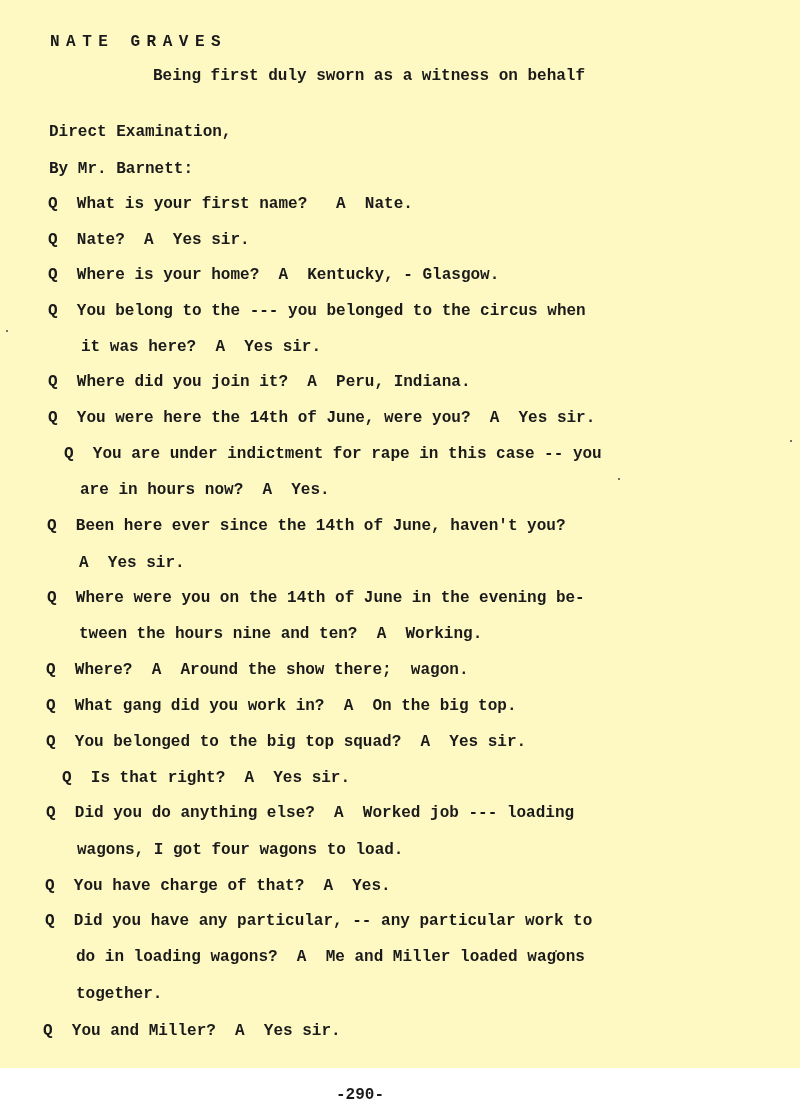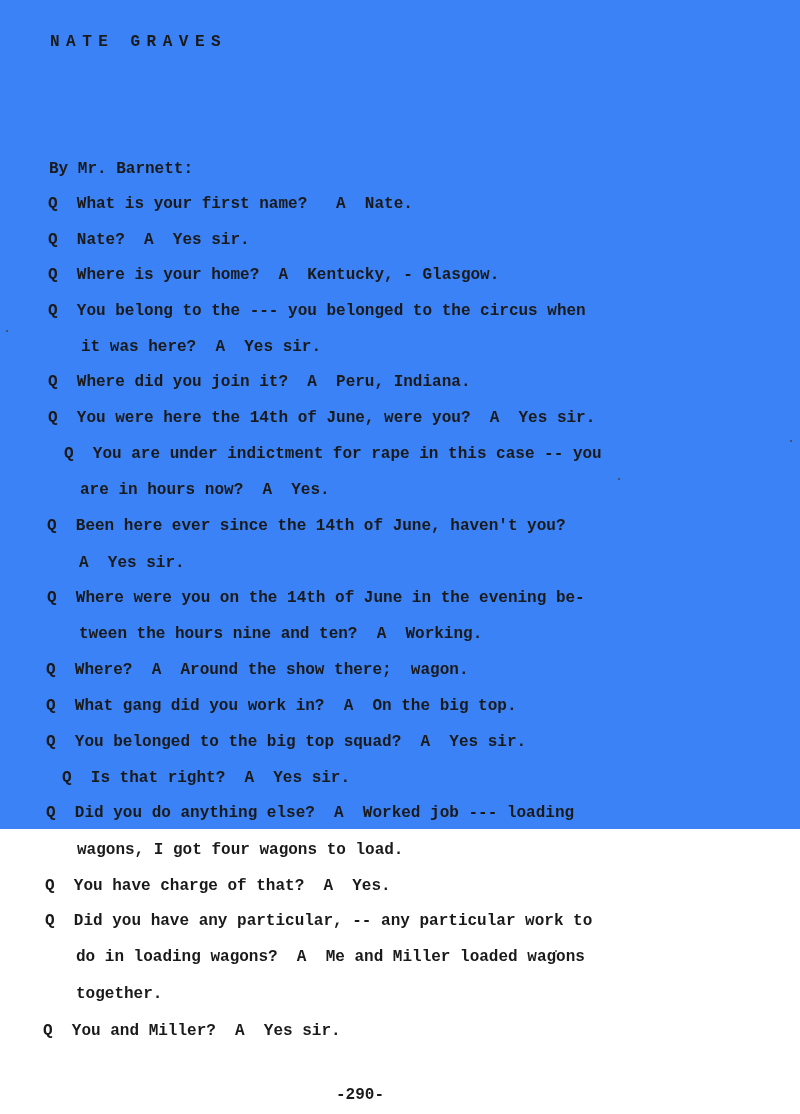--- a/index.html
+++ b/index.html
@@ -1,34 +1,36 @@
 <!DOCTYPE html>
 <html><head>
   <meta charset="utf-8">
   <style>
     html, body { margin: 0; padding: 0; background: #ffffff; }
     body { width: 800px; height: 1114px; position: relative; overflow: hidden; }
     .page {
-      position: absolute; left: 0; top: 0; width: 800px; height: 829px;
-      background: #3b82f6; color: #1a1a1a;
+      position: absolute; left: 0; top: 0; width: 800px; height: 1068px;
+      background: #fef9c3; color: #1a1a1a;
       font-family: "Liberation Mono", "DejaVu Sans Mono", monospace;
       font-size: 16px; font-weight: bold;
     }
     .ln { position: absolute; white-space: pre; line-height: 20px; }
     .title { letter-spacing: 6.5px; }
     .footer { position: absolute; left: 336px; top: 1086px; white-space: pre; }
     .speck { position: absolute; width: 2px; height: 2px; background: #444; border-radius: 1px; }
   </style>
 </head>
 <body>
 
 <div class="page">
   <div class="ln title" style="left:50px;top:32px;">NATE GRAVES</div>
 
+  <div class="ln" style="left:153px;top:66px;">Being first duly sworn as a witness on behalf</div>
 
+  <div class="ln" style="left:49px;top:122px;">Direct Examination,</div>
   <div class="ln" style="left:49px;top:159px;">By Mr. Barnett:</div>
 
   <div>
     <div class="ln" style="left:48px;top:194px;"><span>Q</span>  <span>What is your first name?   A  Nate.</span></div>
     <div class="ln" style="left:48px;top:230px;"><span>Q</span>  <span>Nate?  A  Yes sir.</span></div>
     <div class="ln" style="left:48px;top:265px;"><span>Q</span>  <span>Where is your home?  A  Kentucky, - Glasgow.</span></div>
     <div class="ln" style="left:48px;top:301px;"><span>Q</span>  <span>You belong to the --- you belonged to the circus when</span></div>
     <div class="ln" style="left:81px;top:337px;"><span>it was here?  A  Yes sir.</span></div>
     <div class="ln" style="left:48px;top:372px;"><span>Q</span>  <span>Where did you join it?  A  Peru, Indiana.</span></div>
     <div class="ln" style="left:48px;top:408px;"><span>Q</span>  <span>You were here the 14th of June, were you?  A  Yes sir.</span></div>

